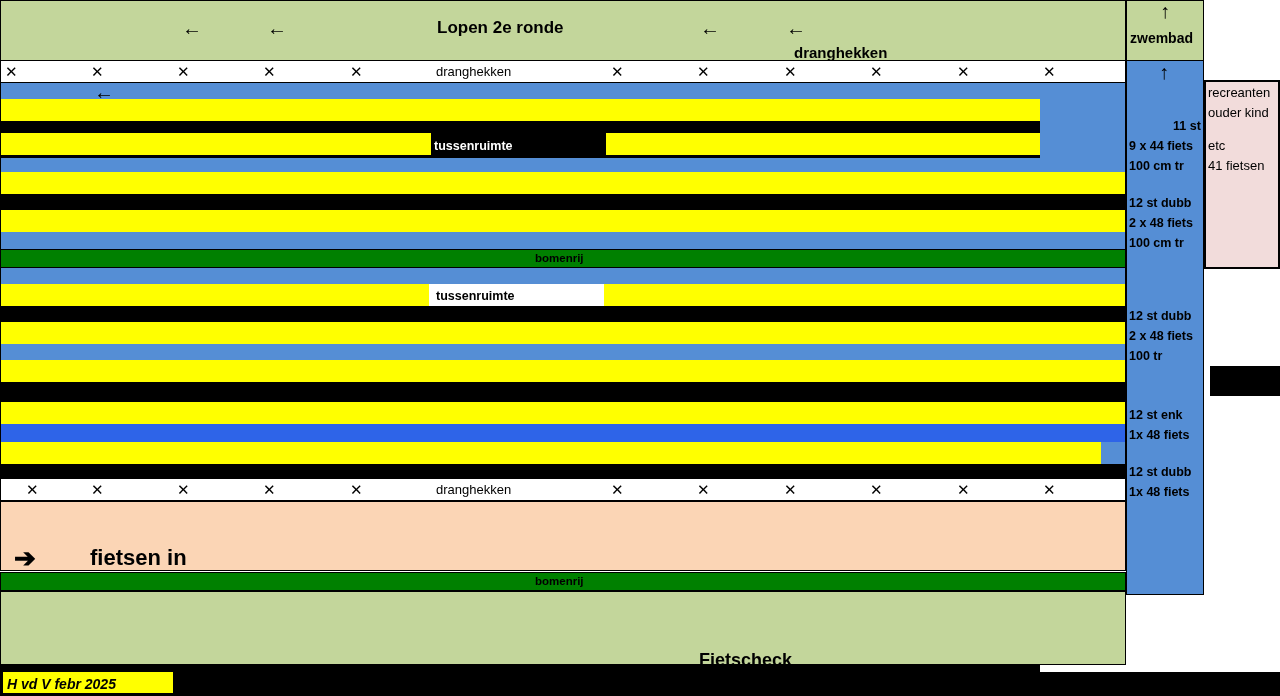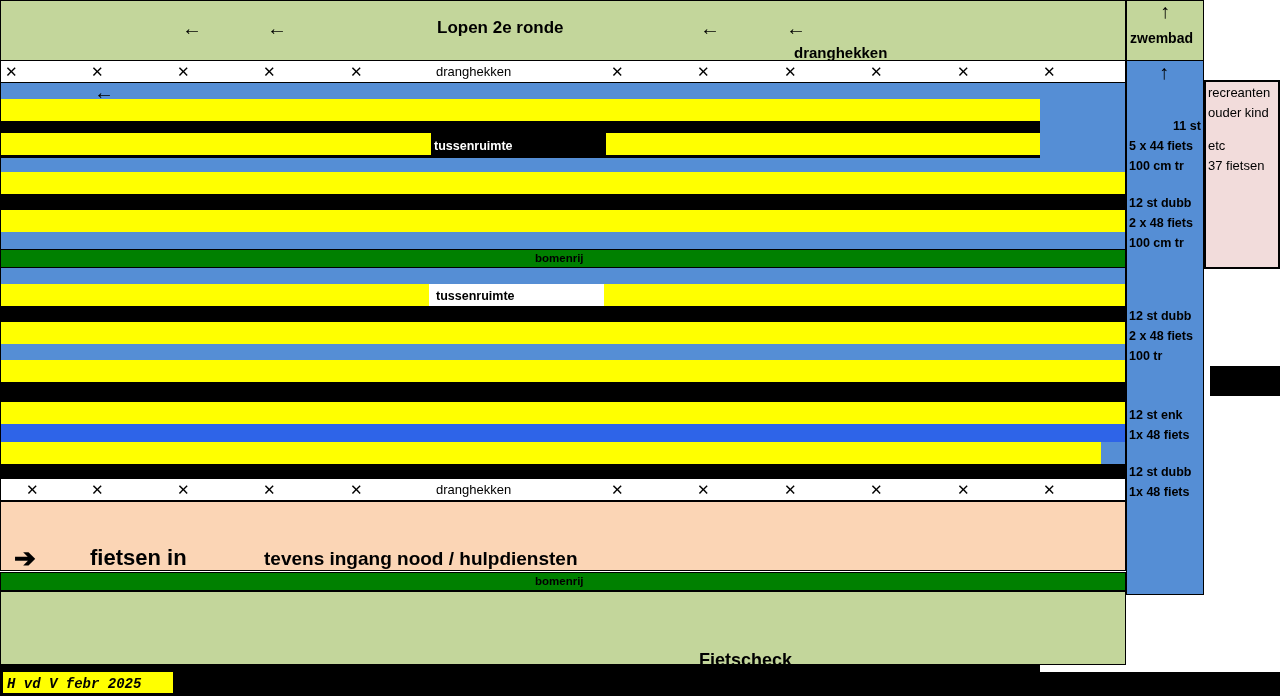--- a/index.html
+++ b/index.html
@@ -242,52 +242,51 @@
   <div class="xmark" style="left:611px;top:482px;">✕</div>
   <div class="xmark" style="left:697px;top:482px;">✕</div>
   <div class="xmark" style="left:784px;top:482px;">✕</div>
   <div class="xmark" style="left:870px;top:482px;">✕</div>
   <div class="xmark" style="left:957px;top:482px;">✕</div>
   <div class="xmark" style="left:1043px;top:482px;">✕</div>
 
   <div class="abs c-peach" style="left:0;top:501px;width:1126px;height:70px;border:1px solid #000;"></div>
   <div class="bigarrow" style="left:14px;top:545px;">➔</div>
   <div class="big-in" style="left:90px;top:545px;">fietsen in</div>
-  <div class="big-in2" style="left:264px;top:548px;">tevens ingang nood / hulpdiensten</div>
 
   <div class="abs c-darkgrn" style="left:0;top:572px;width:1126px;height:19px;border:1px solid #000;"></div>
   <div class="bomenrij" style="left:535px;top:575px;">bomenrij</div>
 
   <div class="abs c-green" style="left:0;top:591px;width:1126px;height:74px;border:1px solid #000;"></div>
   <div class="fietscheck" style="left:699px;top:650px;">Fietscheck</div>
 
   <div class="abs c-black" style="left:0;top:665px;width:1040px;height:31px;"></div>
   <div class="abs c-black" style="left:1040px;top:672px;width:240px;height:24px;"></div>
   <div class="abs c-yellow" style="left:3px;top:672px;width:170px;height:21px;"></div>
-  <div class="credit" style="left:7px;top:676px;font-family:Liberation Mono, monospace;">H vd V febr 2025</div>
+  <div class="credit" style="left:7px;top:676px;">H vd V febr 2025</div>
 
   <div class="side-note" style="left:1173px;top:119px;">11 st dubb</div>
-  <div class="side-note" style="left:1129px;top:139px;">5 x 44 fiets</div>
+  <div class="side-note" style="left:1129px;top:139px;">9 x 44 fiets</div>
   <div class="side-note" style="left:1129px;top:159px;">100 cm tr</div>
 
   <div class="side-note" style="left:1129px;top:196px;">12 st dubb</div>
   <div class="side-note" style="left:1129px;top:216px;">2 x 48 fiets</div>
   <div class="side-note" style="left:1129px;top:236px;">100 cm tr</div>
 
   <div class="side-note" style="left:1129px;top:309px;">12 st dubb</div>
   <div class="side-note" style="left:1129px;top:329px;">2 x 48 fiets</div>
   <div class="side-note" style="left:1129px;top:349px;">100  tr</div>
 
   <div class="side-note" style="left:1129px;top:408px;">12 st enk</div>
   <div class="side-note" style="left:1129px;top:428px;">1x 48 fiets</div>
 
   <div class="side-note" style="left:1129px;top:465px;">12 st dubb</div>
   <div class="side-note" style="left:1129px;top:485px;">1x 48 fiets</div>
 
   <div class="abs c-pink" style="left:1204px;top:80px;width:76px;height:189px;border:2px solid #000;"></div>
   <div class="pink-note" style="left:1208px;top:85px;">recreanten</div>
   <div class="pink-note" style="left:1208px;top:105px;">ouder kind</div>
   <div class="pink-note" style="left:1208px;top:138px;text-align:right;">etc</div>
-  <div class="pink-note" style="left:1208px;top:158px;">37 fietsen</div>
+  <div class="pink-note" style="left:1208px;top:158px;">41 fietsen</div>
 
   <div class="abs c-black" style="left:1210px;top:366px;width:70px;height:30px;"></div>
 
 </div>
 
 </body></html>

